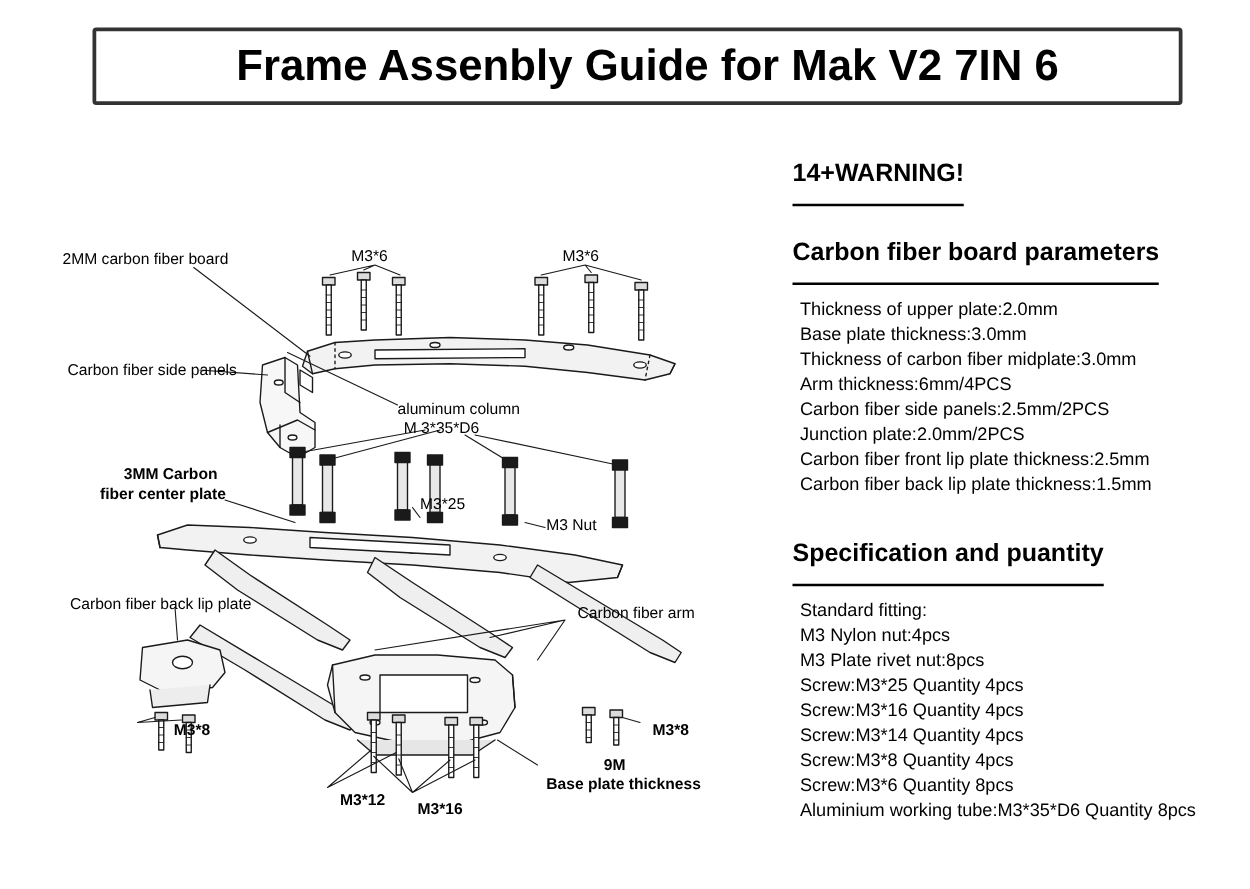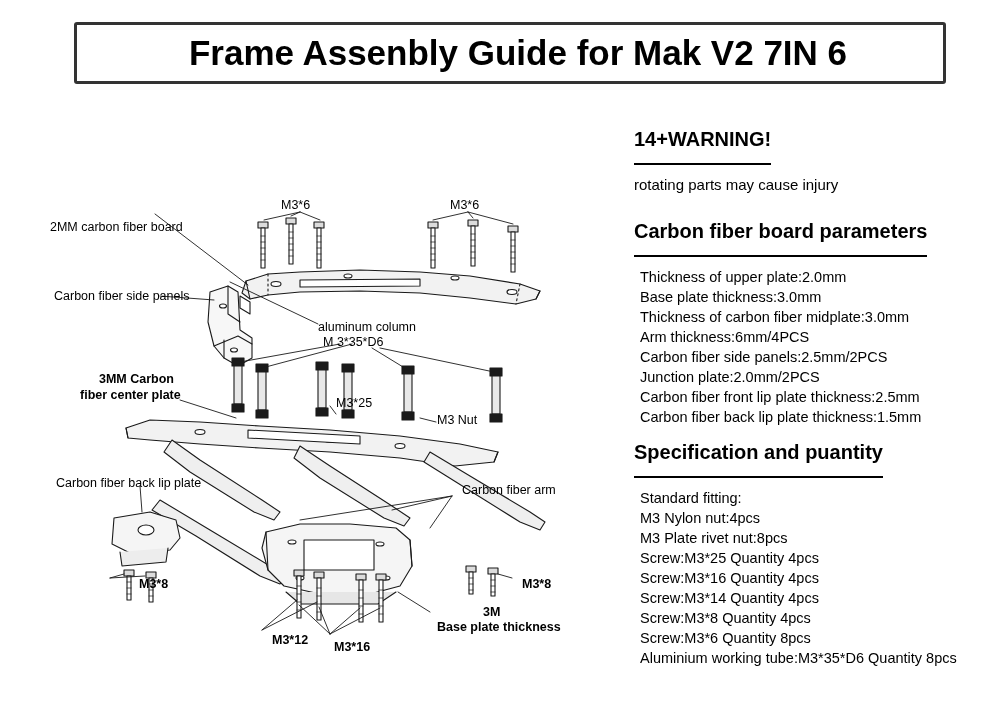--- a/index.html
+++ b/index.html
@@ -111,38 +111,37 @@
 <div id="page">
 
   <div class="title-box">
     <div class="title-text">Frame Assenbly Guide for Mak V2 7IN 6</div>
   </div>
 
   <div class="right-col">
 
     <div>
       <div class="heading">14+WARNING!</div>
-      <div class="subline">rotating parts may cause injury</div>
     </div>
 
     <div class="section">
       <div class="heading">Carbon fiber board parameters</div>
       <ul class="param-list">
         <li>Thickness of upper plate:2.0mm</li>
         <li>Base plate thickness:3.0mm</li>
         <li>Thickness of carbon fiber midplate:3.0mm</li>
         <li>Arm thickness:6mm/4PCS</li>
         <li>Carbon fiber side panels:2.5mm/2PCS</li>
         <li>Junction plate:2.0mm/2PCS</li>
         <li>Carbon fiber front lip plate thickness:2.5mm</li>
         <li>Carbon fiber back lip plate thickness:1.5mm</li>
       </ul>
     </div>
 
-    <div class="section" style="margin-top:14px;">
+    <div class="section" style="margin-top:34px;">
       <div class="heading">Specification and puantity</div>
       <ul class="param-list">
         <li>Standard fitting:</li>
         <li>M3 Nylon nut:4pcs</li>
         <li>M3 Plate rivet nut:8pcs</li>
         <li>Screw:M3*25 Quantity 4pcs</li>
         <li>Screw:M3*16 Quantity 4pcs</li>
         <li>Screw:M3*14 Quantity 4pcs</li>
         <li>Screw:M3*8 Quantity 4pcs</li>
         <li>Screw:M3*6 Quantity  8pcs</li>
@@ -348,33 +347,33 @@
         </g>
 
         <path d="M430,512 L398,492" stroke-width="0.9"></path>
 
         <path d="M436,322 L420,318" stroke-width="0.9"></path>
 
         <path d="M336,314 L330,306" stroke-width="0.9"></path>
       </g>
     </svg>
 
-    <div class="label" style="left:50px; top:120px;text-align:right;">2MM carbon fiber board</div>
+    <div class="label" style="left:50px; top:100px;text-align:right;">2MM carbon fiber board</div>
     <div class="label" style="left:281px; top:98px;">M3*6</div>
     <div class="label" style="left:450px; top:98px;">M3*6</div>
     <div class="label" style="left:54px; top:189px;">Carbon fiber side panels</div>
     <div class="label center" style="left:318px; top:220px;">aluminum column</div>
     <div class="label center" style="left:323px; top:235px;">M 3*35*D6</div>
     <div class="label bold" style="left:99px; top:272px;">3MM Carbon</div>
     <div class="label bold" style="left:80px; top:288px;">fiber center plate</div>
     <div class="label" style="left:336px; top:296px;">M3*25</div>
     <div class="label" style="left:437px; top:313px;">M3 Nut</div>
     <div class="label" style="left:56px; top:376px;">Carbon fiber back lip plate</div>
     <div class="label" style="left:462px; top:383px;">Carbon fiber arm</div>
     <div class="label bold" style="left:139px; top:477px;">M3*8</div>
     <div class="label bold" style="left:522px; top:477px;">M3*8</div>
-    <div class="label bold center" style="left:483px; top:505px;">3M</div>
+    <div class="label bold center" style="left:483px; top:505px;">9M</div>
     <div class="label bold" style="left:437px; top:520px;">Base plate thickness</div>
     <div class="label bold" style="left:272px; top:533px;">M3*12</div>
     <div class="label bold" style="left:334px; top:540px;">M3*16</div>
   </div>
 
 </div>
 
 </body></html>

